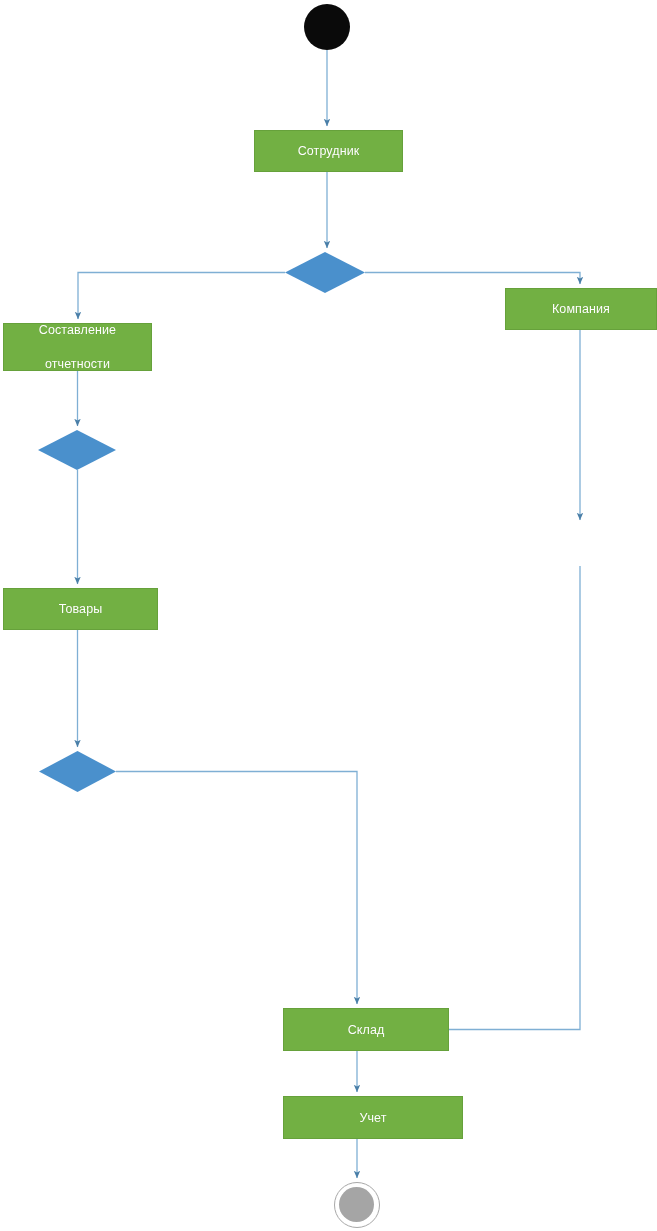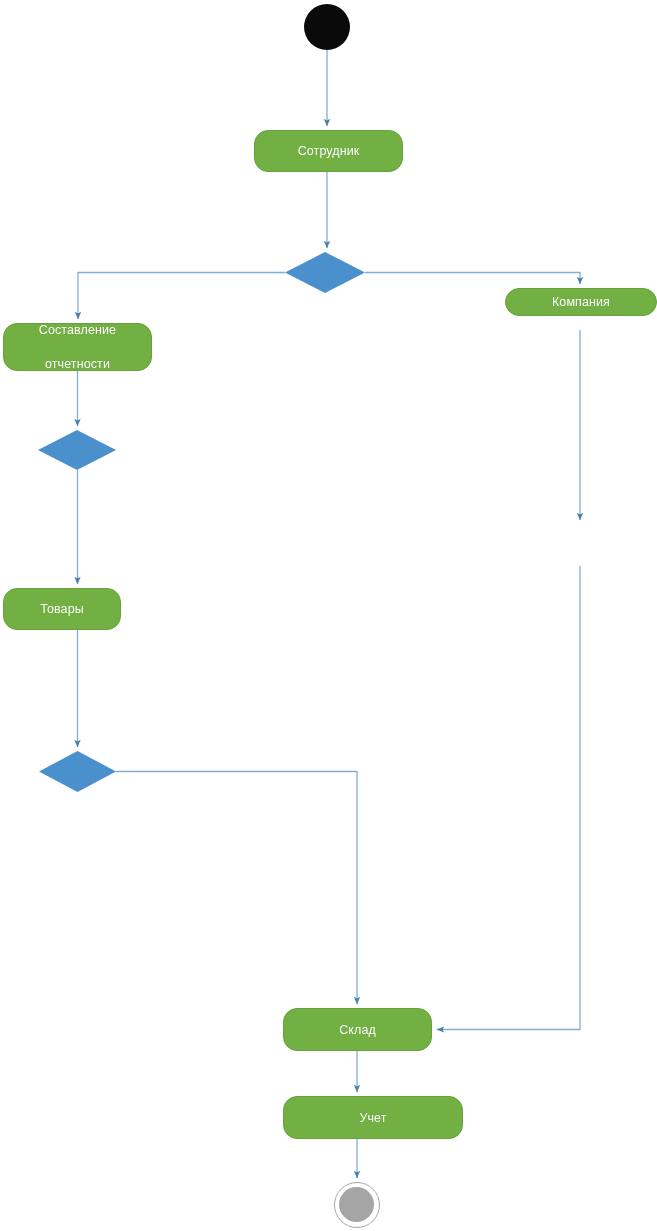--- a/index.html
+++ b/index.html
@@ -26,21 +26,21 @@
     height: 1231px;
     pointer-events: none;
   }
   .node {
     position: absolute;
     box-sizing: border-box;
   }
   .action-node {
     background: #72B043;
     border: 1px solid #66A13B;
-    border-radius: 14px;
+    border-radius: 0;
     color: #FFFFFF;
     font-size: 12.5px;
     line-height: 16px;
     display: flex;
     align-items: center;
     justify-content: center;
     text-align: center;
     letter-spacing: 0.1px;
     text-shadow: 0 0 1px rgba(0,0,0,0.10);
   }
@@ -106,41 +106,41 @@
 
   <div class="node start-node" style="left:304px; top:4px; width:46px; height:46px;"></div>
 
   <div class="node action-node" style="left:254px; top:130px; width:149px; height:42px;">
     <span class="label">Сотрудник</span>
   </div>
 
   <div class="node decision-node" style="left:285px; top:252px; width:80px; height:41px;
               clip-path: polygon(50% 0%, 100% 50%, 50% 100%, 0% 50%);"></div>
 
-  <div class="node action-node" style="left:505px; top:288px; width:152px; height:28px;">
+  <div class="node action-node" style="left:505px; top:288px; width:152px; height:42px;">
     <span class="label">Компания</span>
   </div>
 
   <div class="node action-node" style="left:3px; top:323px; width:149px; height:48px; flex-direction:column;gap:18px;">
     <span class="label">Составление</span>
     <span class="label">отчетности</span>
   </div>
 
   <div class="node decision-node" style="left:38px; top:430px; width:78px; height:40px;
               clip-path: polygon(50% 0%, 100% 50%, 50% 100%, 0% 50%);"></div>
 
 
-  <div class="node action-node" style="left:3px; top:588px; width:118px; height:42px;">
+  <div class="node action-node" style="left:3px; top:588px; width:155px; height:42px;">
     <span class="label">Товары</span>
   </div>
 
   <div class="node decision-node" style="left:39px; top:751px; width:77px; height:41px;
               clip-path: polygon(50% 0%, 100% 50%, 50% 100%, 0% 50%);"></div>
 
-  <div class="node action-node" style="left:283px; top:1008px; width:149px; height:43px;">
+  <div class="node action-node" style="left:283px; top:1008px; width:166px; height:43px;">
     <span class="label">Склад</span>
   </div>
 
   <div class="node action-node" style="left:283px; top:1096px; width:180px; height:43px;">
     <span class="label">Учет</span>
   </div>
 
   <div class="node end-node-outer" style="left:334px; top:1182px; width:46px; height:46px;">
     <div class="end-node-inner" style="left:4px; top:4px; width:35px; height:35px;"></div>
   </div>

